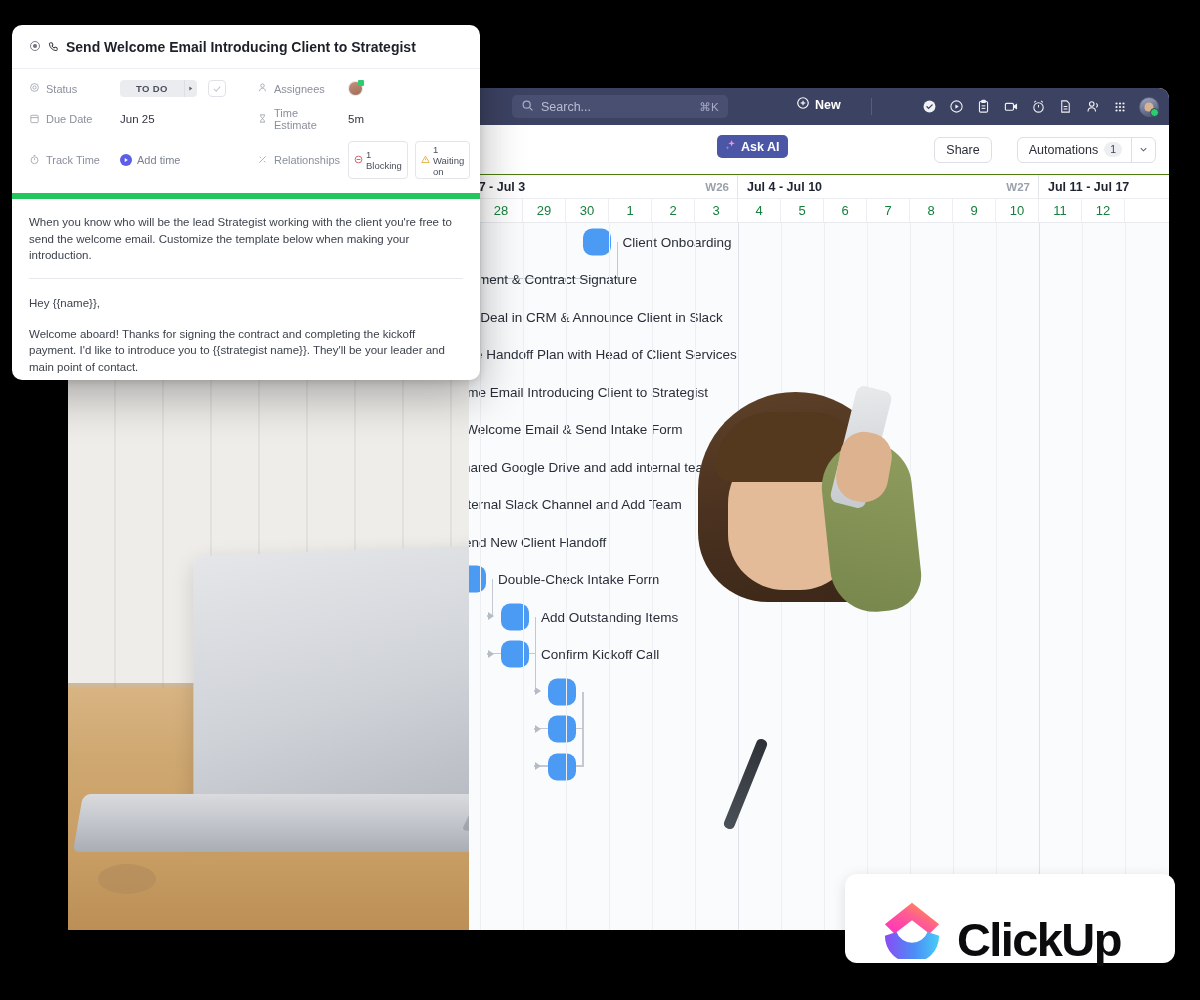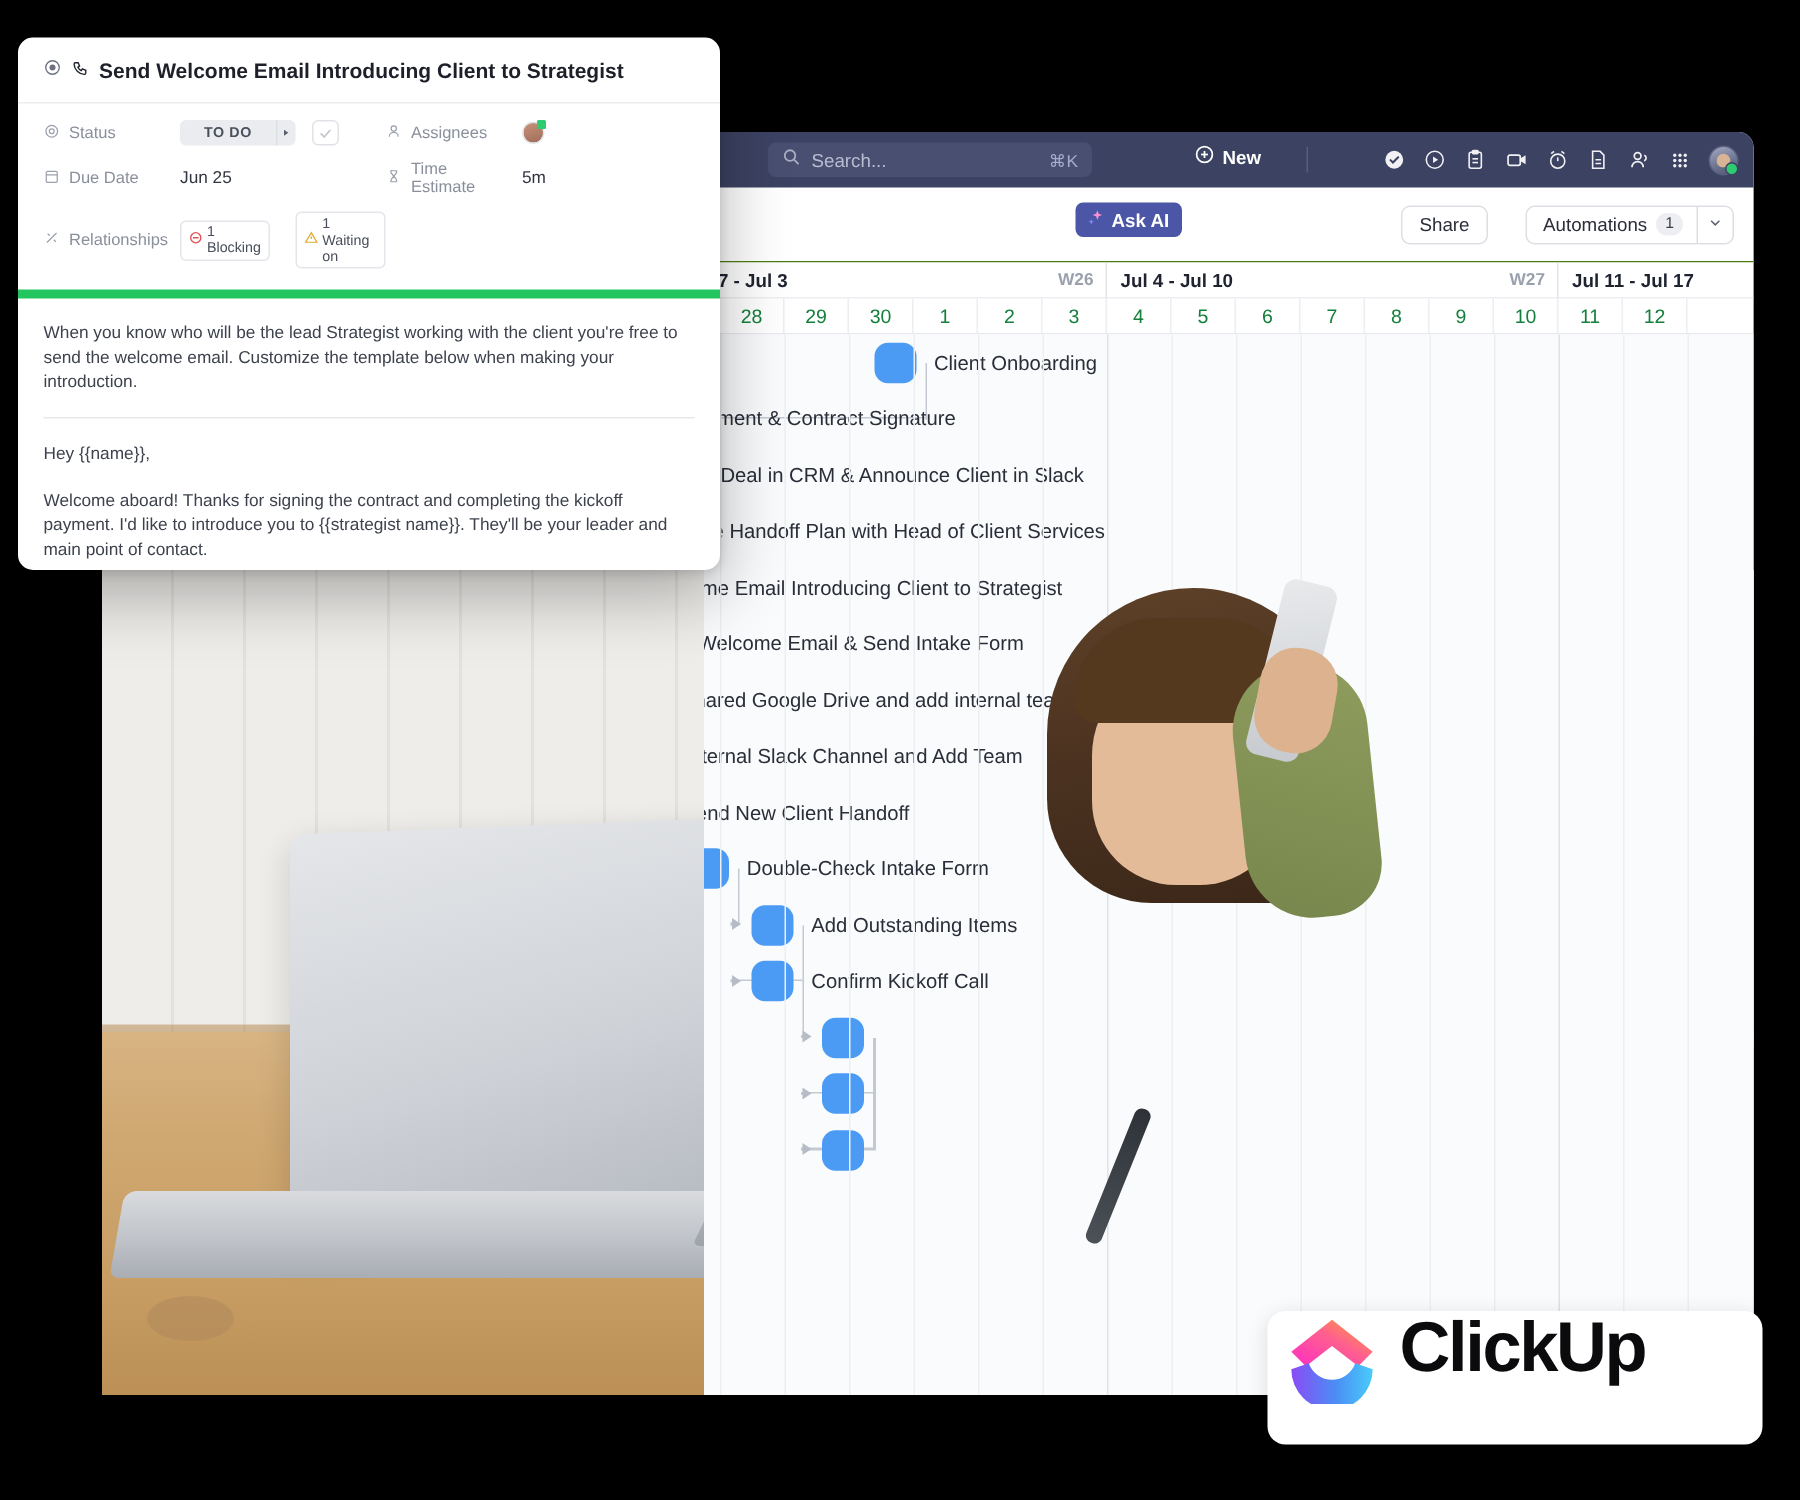--- a/index.html
+++ b/index.html
@@ -349,21 +349,21 @@
   }
   .avatar-sm::after {
     content: ""; position: absolute; right: -2px; top: -2px;
     width: 6px; height: 6px; background: #2ecc71; border-radius: 1px;
   }
   .add-time { display: flex; align-items: center; gap: 5px; font-size: 11px; color: #7c8190; }
   .play-dot {
     width: 12px; height: 12px; border-radius: 50%; background: #5b5fe8;
     display: flex; align-items: center; justify-content: center;
   }
-  .rel-badges { display: flex; gap: 17px; align-items: center; }
+  .rel-badges { display: flex; gap: 7px; }
   .badge {
     display: flex; align-items: center; gap: 3px;
     border: 1px solid #e3e5ea; border-radius: 4px;
     font-size: 9.5px; color: #4a4f5c; padding: 1.5px 5px;
     background: #fff;
   }
   .tc-body { padding: 15px 17px 0 17px; }
   .tc-p {
     font-size: 11.5px; color: #3d424d; line-height: 1.45;
     margin-bottom: 14px;
@@ -372,22 +372,22 @@
     font-size: 11px; font-weight: 700; color: #20242e;
     letter-spacing: .45px; margin: 16px 0 9px 0;
   }
   .tc-hr { height: 1px; background: #e6e8ec; margin-bottom: 16px; }
 
   
   .logo-card {
     position: absolute; left: 845px; top: 874px;
     width: 330px; height: 89px;
     background: #fff; border-radius: 12px;
-    display: flex; align-items: flex-start; gap: 14px;
-    padding-left: 12px;
+    display: flex; align-items: flex-end; gap: 14px;
+    padding-left: 36px;
     box-shadow: 0 3px 14px rgba(0,0,0,.12);
   }
   .logo-word {
     font-size: 47px; font-weight: 700; color: #0b0b0d;
     letter-spacing: -1.6px; line-height: 1;
   }
 </style>
 </head>
 <body>
 
@@ -748,20 +748,40 @@
               <line x1="7" y1="20" x2="17" y2="20"></line>
               <path d="M8 4v3l4 5 4-5V4"></path>
               <path d="M8 20v-3l4-5 4 5v3"></path>
             </svg>
         </span>
         <span>Time Estimate</span>
       </span>
       <span class="mval">5m</span>
     </div>
 
+    <div class="mrow">
+      <span class="mlabel">
+        <span>
+          <svg width="11" height="11" viewBox="0 0 24 24" fill="none" stroke="#9aa0ac" stroke-width="1.8">
+              <circle cx="12" cy="13.5" r="7.5"></circle>
+              <line x1="12" y1="13.5" x2="12" y2="9.5"></line>
+              <line x1="10" y1="3" x2="14" y2="3"></line>
+            </svg>
+        </span>
+        <span>Track Time</span>
+      </span>
+      <span class="mval add-time">
+        <span class="play-dot">
+          <svg width="6" height="6" viewBox="0 0 24 24" fill="#fff">
+              <polygon points="7,4 19,12 7,20"></polygon>
+            </svg>
+        </span>
+        <span>Add time</span>
+      </span>
+    </div>
 
     <div class="mrow">
       <span class="mlabel">
         <span>
           <svg width="11" height="11" viewBox="0 0 24 24" fill="none" stroke="#9aa0ac" stroke-width="1.8">
               <path d="M5 19L19 5"></path>
               <path d="M6 6l3 3"></path>
               <path d="M15 15l3 3"></path>
             </svg>
         </span>

